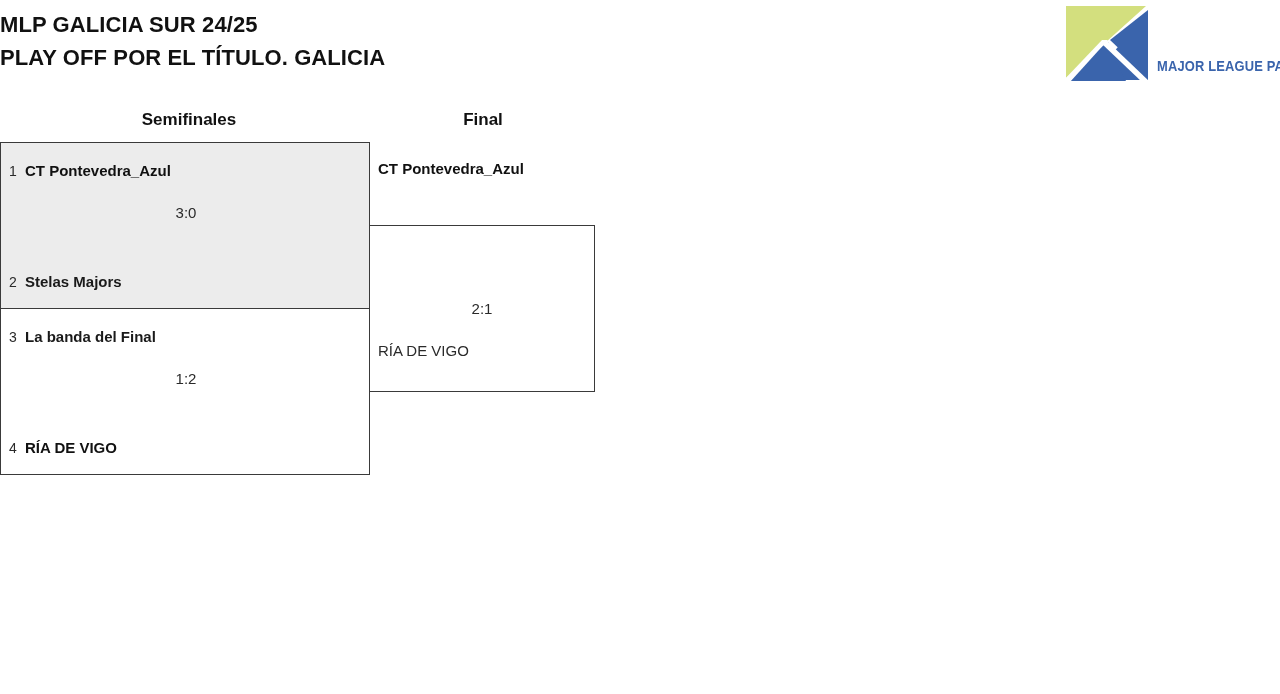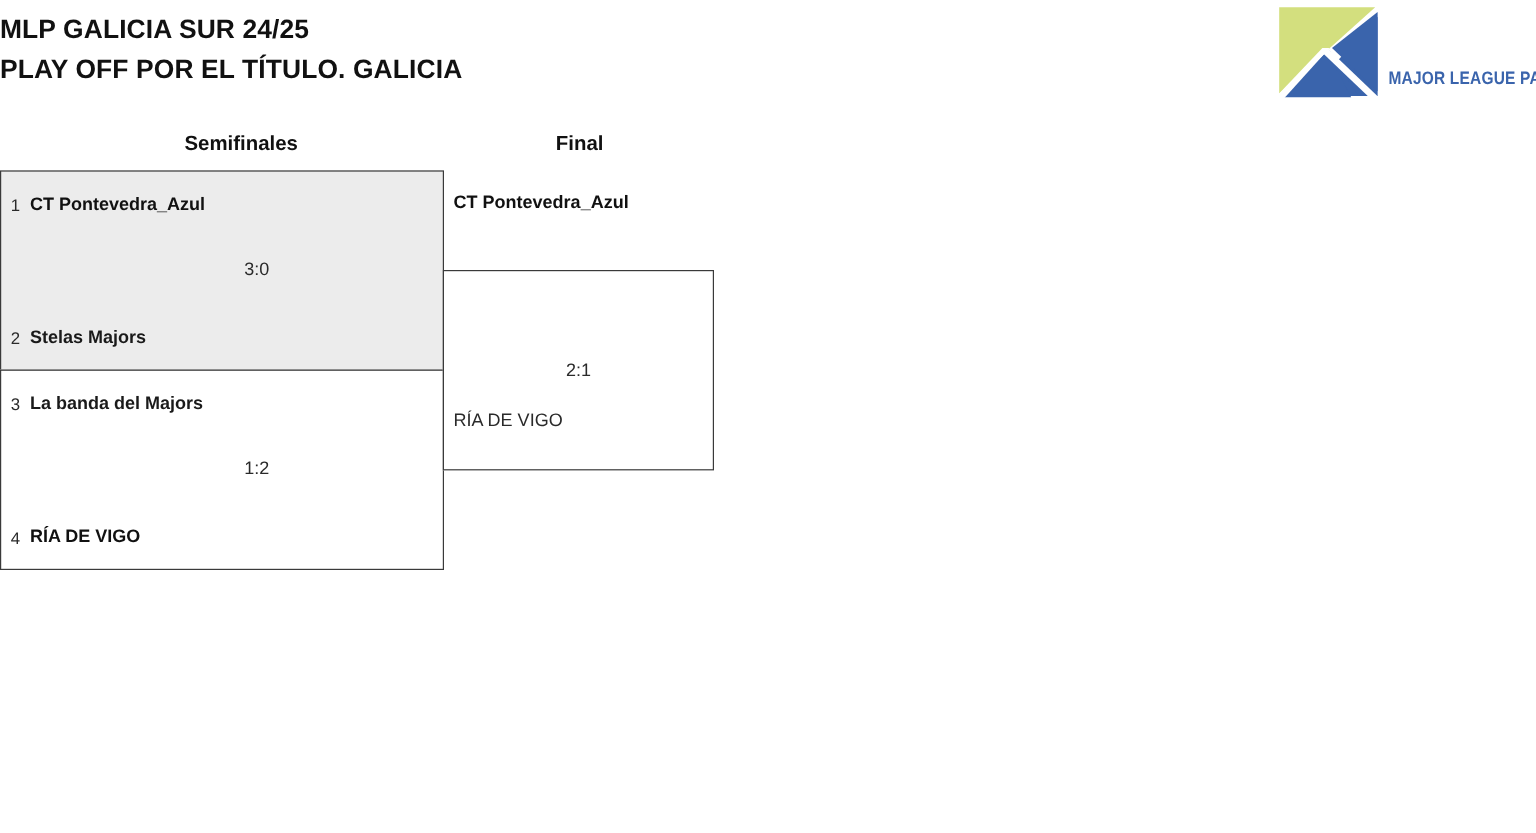--- a/index.html
+++ b/index.html
@@ -81,21 +81,21 @@
 
   
   .round-header {
     position: absolute;
     font-size: 17px;
     font-weight: 600;
     line-height: 22px;
     color: #111111;
     text-align: center;
   }
-  .round-header.sf { left: 16px;   top: 109px; width: 370px; }
+  .round-header.sf { left: 4px;   top: 109px; width: 370px; }
   .round-header.fi { left: 369px; top: 109px; width: 228px; }
 
   
   .sf-column {
     position: absolute;
     left: 0px;
     top: 142px;
     width: 370px;
     height: 334px;
   }
@@ -133,26 +133,25 @@
     color: #2a2a2a;
     font-weight: normal;
   }
   .team-name { font-weight: bold; }
   .team-name.winner { font-weight: bold; color: #111111; }
 
   .score {
     position: absolute;
     left: 0px;
     width: 370px;
-    top: 71px;
+    top: 59px;
     text-align: center;
     font-size: 15px;
     line-height: 22px;
     color: #2a2a2a;
-    padding-left: 28px;
   }
   .score .score-inner {
     display: inline-block;
     transform: translateX(0px);
   }
 
   
   .final-block {
     position: absolute;
     left: 369px;
@@ -238,21 +237,21 @@
     </div>
     <div class="team-row bottom">
       <span class="seed">2</span>
       <span class="team-name">Stelas Majors</span>
     </div>
   </div>
 
   <div class="sf-match m2">
     <div class="team-row top">
       <span class="seed">3</span>
-      <span class="team-name">La banda del Majors</span>
+      <span class="team-name">La banda del Final</span>
     </div>
     <div class="score">
       <span class="score-inner">1:2</span>
     </div>
     <div class="team-row bottom">
       <span class="seed">4</span>
       <span class="team-name winner">RÍA DE VIGO</span>
     </div>
   </div>
 

